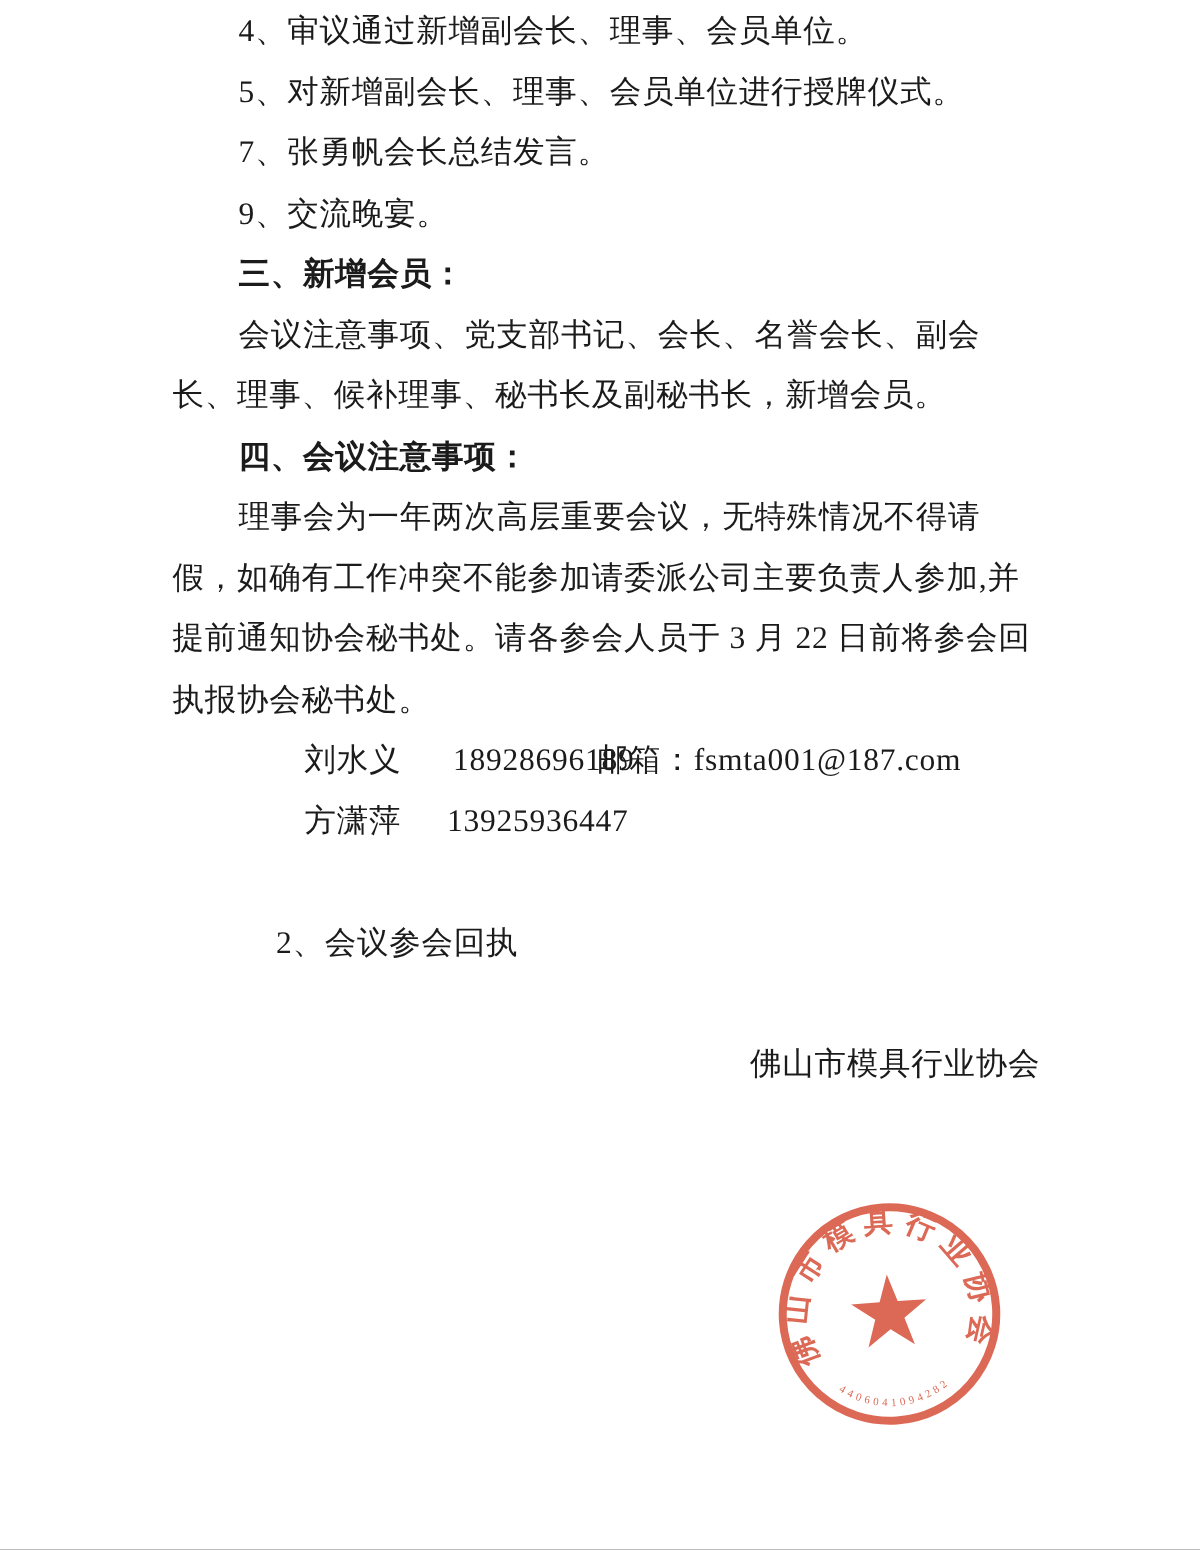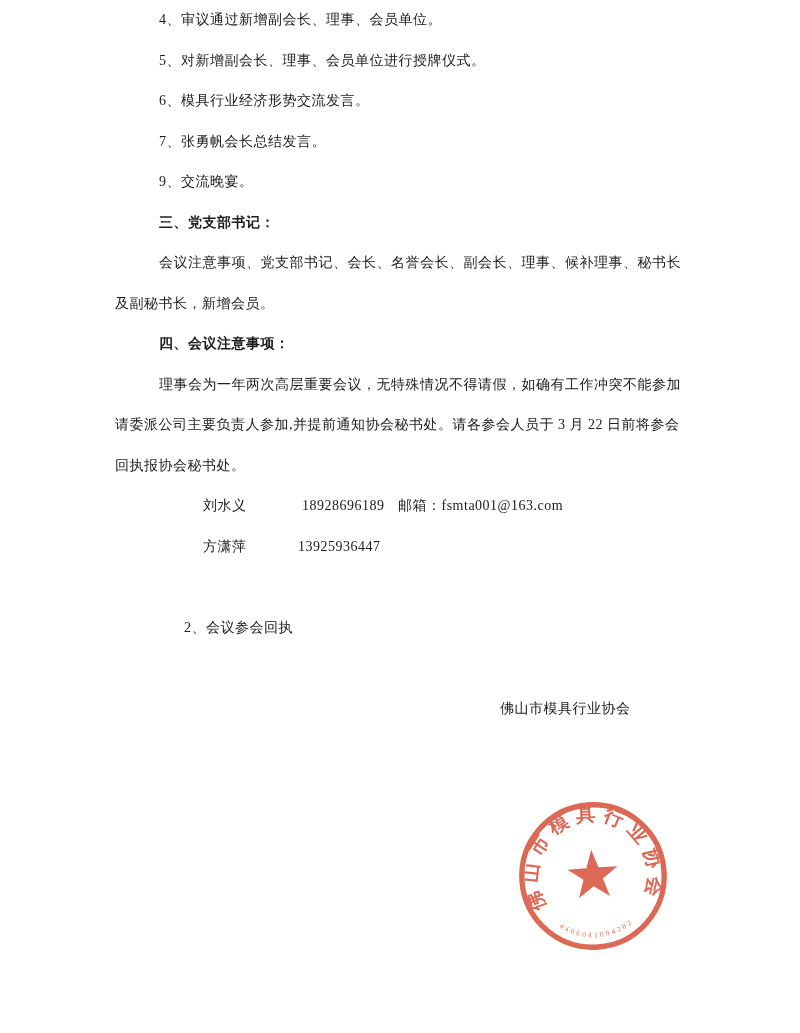--- a/index.html
+++ b/index.html
@@ -14,21 +14,21 @@
   }
   .content{
     position:absolute;
     left:0;top:0;
     width:800px;
     padding:0;
     box-sizing:border-box;
   }
   .content p{
     margin:0 110px 0 115px;
-    font-size:14px;
+    font-size:21px;
     line-height:40.5px;
     letter-spacing:0.5px;
     text-align:left;
     white-space:nowrap;
   }
   .indent{text-indent:44px;}
   .bold{font-weight:bold;}
   .para{
     text-align:justify;
     text-indent:44px;
@@ -66,33 +66,32 @@
   }
 </style>
 </head>
 <body>
 
 <div class="page">
   <div class="content">
 
     <p class="indent">4、审议通过新增副会长、理事、会员单位。</p>
     <p class="indent">5、对新增副会长、理事、会员单位进行授牌仪式。</p>
-    <p class="indent">6、模具行业经济形势交流发言。</p>
     <p class="indent">7、张勇帆会长总结发言。</p>
     <p class="indent">9、交流晚宴。</p>
 
-    <p class="indent bold">三、党支部书记：</p>
+    <p class="indent bold">三、新增会员：</p>
     <p class="para">会议注意事项、党支部书记、会长、名誉会长、副会长、理事、候补理事、秘书长及副秘书长，新增会员。</p>
 
     <p class="indent bold">四、会议注意事项：</p>
     <p class="para">理事会为一年两次高层重要会议，无特殊情况不得请假，如确有工作冲突不能参加请委派公司主要负责人参加,并提前通知协会秘书处。请各参会人员于 3 月 22 日前将参会回执报协会秘书处。</p>
 
 
     <p class="indent">
-      <span class="cw1">刘水义</span><span class="cw1b">18928696189</span><span>邮箱：</span><span>fsmta001@163.com</span>
+      <span class="cw1">刘水义</span><span class="cw1b">18928696189</span><span>邮箱：</span><span>fsmta001@187.com</span>
     </p>
     <p class="indent">
       <span class="cw2">方潇萍</span><span>13925936447</span>
     </p>
 
     <div class="spacer"></div>
 
     <p class="attach-line attach2">
       <span>2、会议参会回执</span>
     </p>

